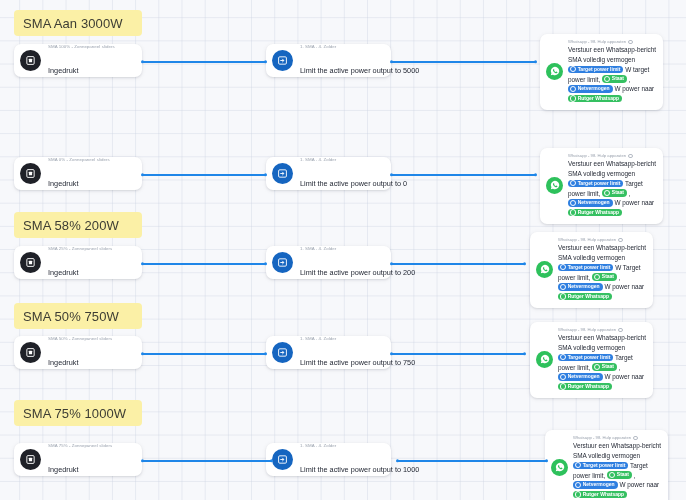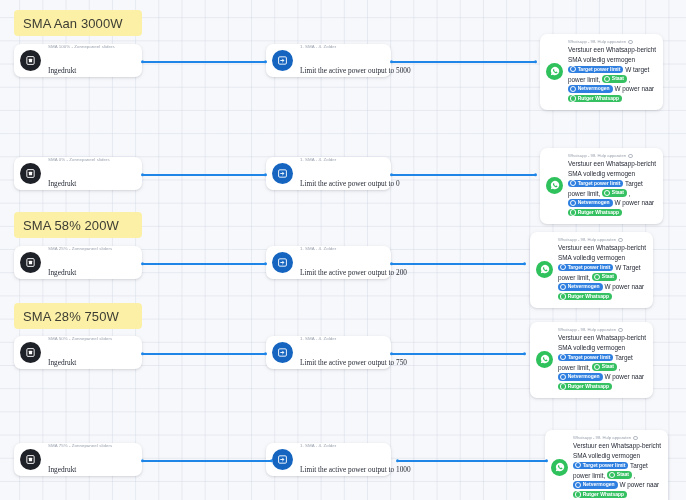--- a/index.html
+++ b/index.html
@@ -88,21 +88,20 @@
     display: flex;
     align-items: center;
     gap: 2px;
   }
   .node-title {
     font-size: 7.3px;
     color: #1f2430;
     line-height: 1.4;
     white-space: nowrap;
     margin-top: 16px;
-    font-family: Liberation Serif, serif;
   }
 
   .info-dot {
     display: inline-block;
     width: 4.6px; height: 4.6px;
     border: .5px solid #b6bcc6;
     border-radius: 50%;
     position: relative;
     top: .2px;
   }
@@ -305,21 +304,21 @@
         <span class="wa-head">
           <span>Whatsapp - 98. Hulp apparaten</span>
           <i class="info-dot"></i>
         </span>
         <div class="wa-msg"><span>Verstuur een Whatsapp-bericht SMA</span> <span>volledig vermogen</span> <span class="chip chip-blue">Target power limit</span> <span>W Target power</span> <span>limit,</span> <span class="chip chip-green">Staat</span> , <span class="chip chip-blue">Netvermogen</span> <span>W</span> <span>power naar</span> <span class="chip chip-green">Rutger Whatsapp</span></div>
       </span>
     </div>
     <div class="link" style="left: 142px; top: 263px; width: 124px;"></div>
     <div class="link" style="left: 391px; top: 263px; width: 134px;"></div>
     <div class="group-label" style="top: 303px;">
-      <span>SMA 28% 750W</span>
+      <span>SMA 50% 750W</span>
     </div>
     <div class="node node-trigger" style="top: 336px;">
       <span class="node-icon icon-dark">
         <svg width="11" height="11" viewBox="0 0 24 24" fill="none">
           <rect x="4" y="3.5" width="16" height="17" rx="2.5" stroke="#fff" stroke-width="2"></rect>
           <rect x="8.5" y="8" width="7" height="8" rx="1" fill="#fff"></rect>
         </svg>
       </span>
       <span class="node-text">
         <span class="node-sub">SMA 50% - Zonnepaneel sliders</span>
@@ -347,20 +346,23 @@
       <span class="wa-body">
         <span class="wa-head">
           <span>Whatsapp - 98. Hulp apparaten</span>
           <i class="info-dot"></i>
         </span>
         <div class="wa-msg"><span>Verstuur een Whatsapp-bericht SMA</span> <span>volledig vermogen</span> <span class="chip chip-blue">Target power limit</span> <span>Target power</span> <span>limit,</span> <span class="chip chip-green">Staat</span> , <span class="chip chip-blue">Netvermogen</span> <span>W</span> <span>power naar</span> <span class="chip chip-green">Rutger Whatsapp</span></div>
       </span>
     </div>
     <div class="link" style="left: 142px; top: 353px; width: 124px;"></div>
     <div class="link" style="left: 391px; top: 353px; width: 134px;"></div>
+    <div class="group-label" style="top: 400px;">
+      <span>SMA 75% 1000W</span>
+    </div>
     <div class="node node-trigger" style="top: 443px;">
       <span class="node-icon icon-dark">
         <svg width="11" height="11" viewBox="0 0 24 24" fill="none">
           <rect x="4" y="3.5" width="16" height="17" rx="2.5" stroke="#fff" stroke-width="2"></rect>
           <rect x="8.5" y="8" width="7" height="8" rx="1" fill="#fff"></rect>
         </svg>
       </span>
       <span class="node-text">
         <span class="node-sub">SMA 75% - Zonnepaneel sliders</span>
         <div class="node-title">Ingedrukt</div>

